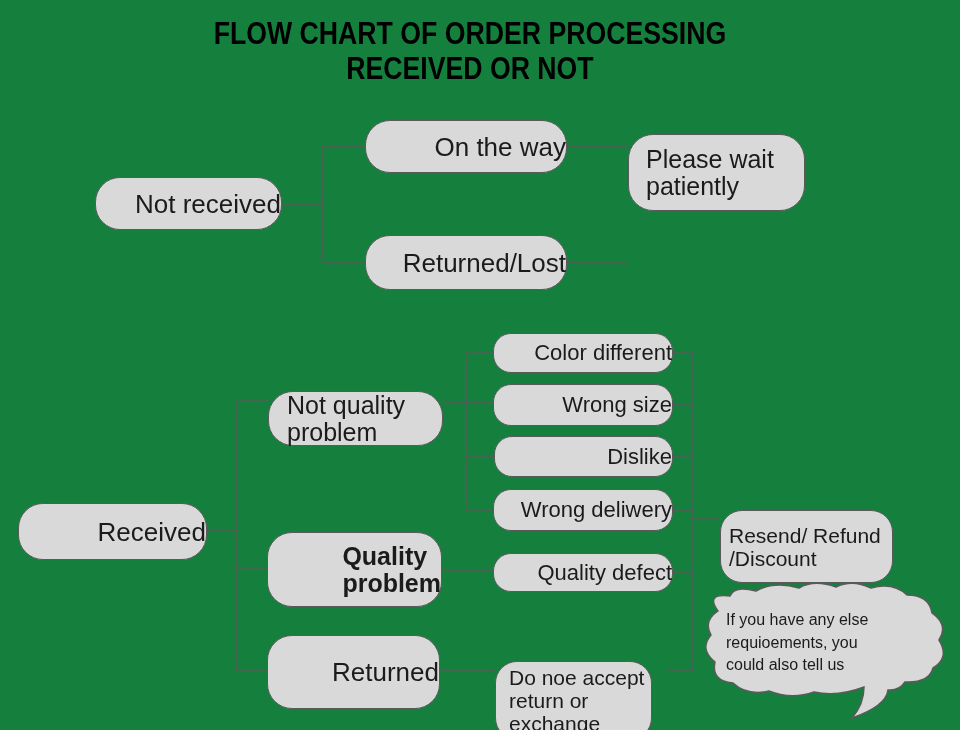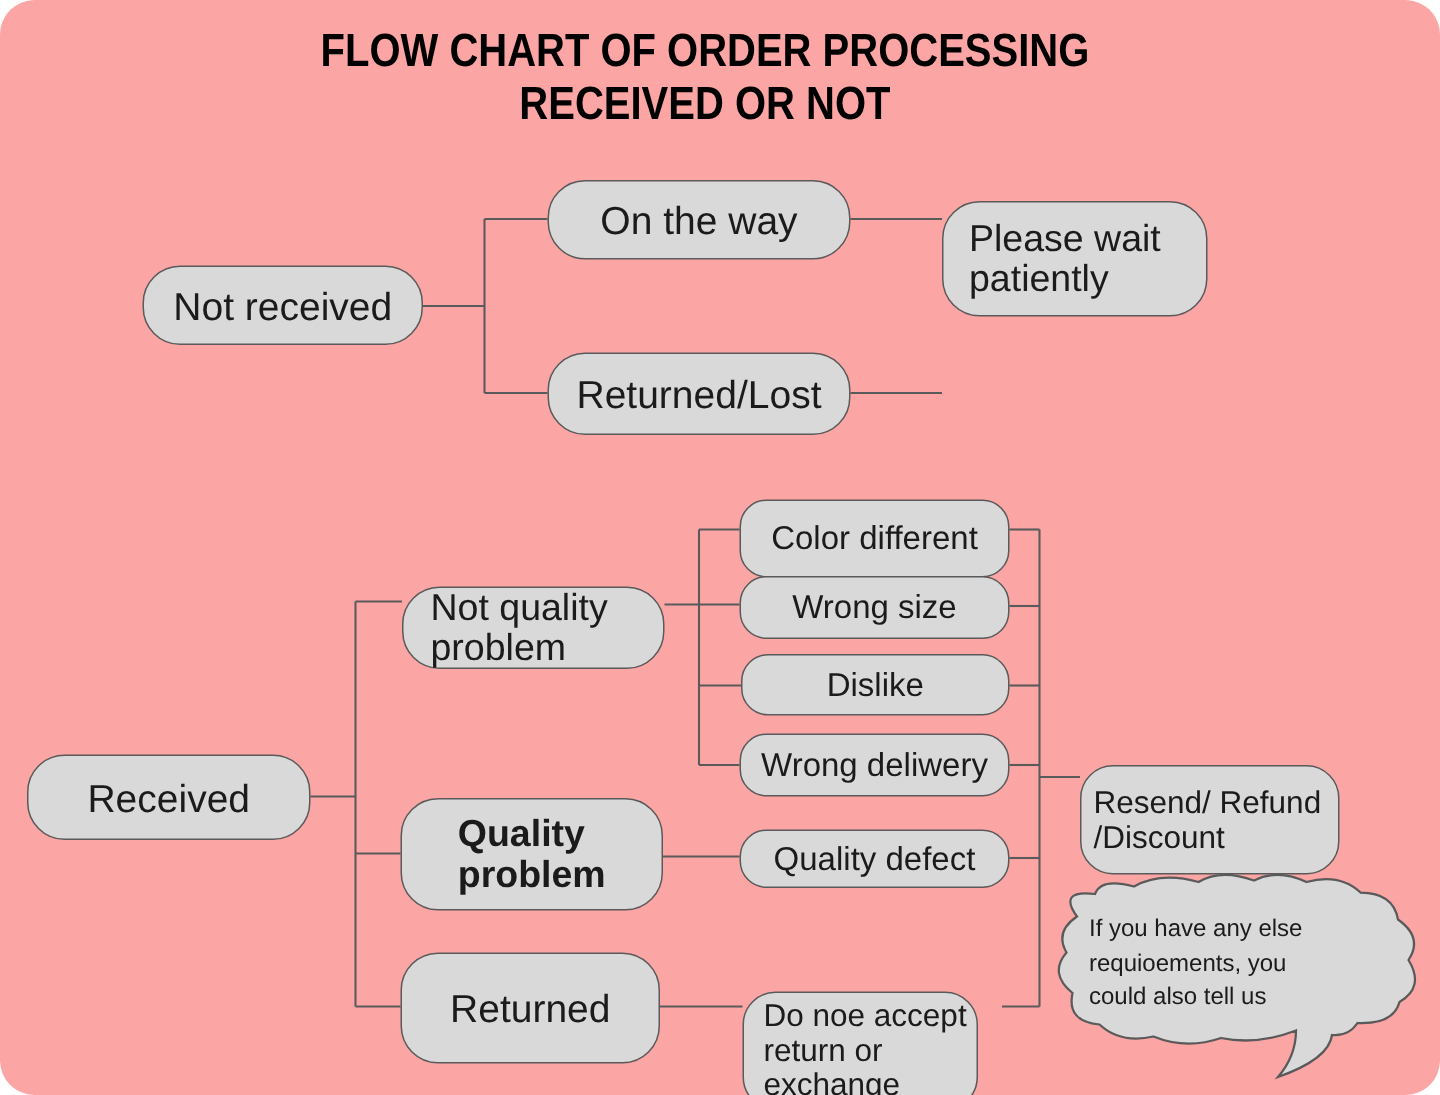--- a/index.html
+++ b/index.html
@@ -1,40 +1,39 @@
 <!DOCTYPE html>
 <html><head>
 <meta charset="utf-8">
 <style>
   html,body{margin:0;padding:0;background:#ffffff;}
   .canvas{
     position:relative;
     width:960px;height:730px;
-    background:#fca5a5;
+    background:#15803d;
     font-family:"Liberation Sans", sans-serif;
     overflow:hidden;
-    border-radius:23px;
   }
   .connectors{position:absolute;left:0;top:0;}
   .title{
     position:absolute;left:-10px;top:16px;width:960px;
     text-align:center;color:#000;
   }
   .title-inner{
     display:inline-block;
     font-size:31px;font-weight:bold;line-height:35px;
     letter-spacing:0px;
     transform:scaleX(0.86);transform-origin:50% 0;
     white-space:pre-line;
   }
   .node{
     position:absolute;box-sizing:border-box;
     background:#d9d9d9;border:1.5px solid #5a5a5a;
     border-radius:25px;
-    display:flex;align-items:center;justify-content:center;
+    display:flex;align-items:center;justify-content:flex-end;
     color:#1b1b1b;font-size:26px;line-height:28px;
     text-align:center;
   }
   .node span{white-space:pre-line;display:inline-block;}
   .leftalign{justify-content:flex-start;text-align:left;margin-top:28px;}
   .blockleft span{text-align:left;}
   .two{font-size:25px;line-height:27px;}
   .sm{font-size:22px;line-height:24px;border-radius:18px;}
   .xs{font-size:21px;line-height:23px;border-radius:22px;}
   .bubble-text{
@@ -132,21 +131,21 @@
 problem</span>
   </div>
   <div class="node two blockleft" style="left:267px;top:532px;width:175px;height:75px;font-weight:bold;">
     <span>Quality
 problem</span>
   </div>
   <div class="node" style="left:267px;top:635px;width:173px;height:74px;">
     <span>Returned</span>
   </div>
 
-  <div class="node sm" style="left:493px;top:333px;width:180px;height:52px;">
+  <div class="node sm" style="left:493px;top:333px;width:180px;height:40px;">
     <span>Color different</span>
   </div>
   <div class="node sm" style="left:493px;top:384px;width:180px;height:42px;">
     <span>Wrong size</span>
   </div>
   <div class="node sm" style="left:494px;top:436px;width:179px;height:41px;">
     <span>Dislike</span>
   </div>
   <div class="node sm" style="left:493px;top:489px;width:180px;height:42px;">
     <span>Wrong deliwery</span>

